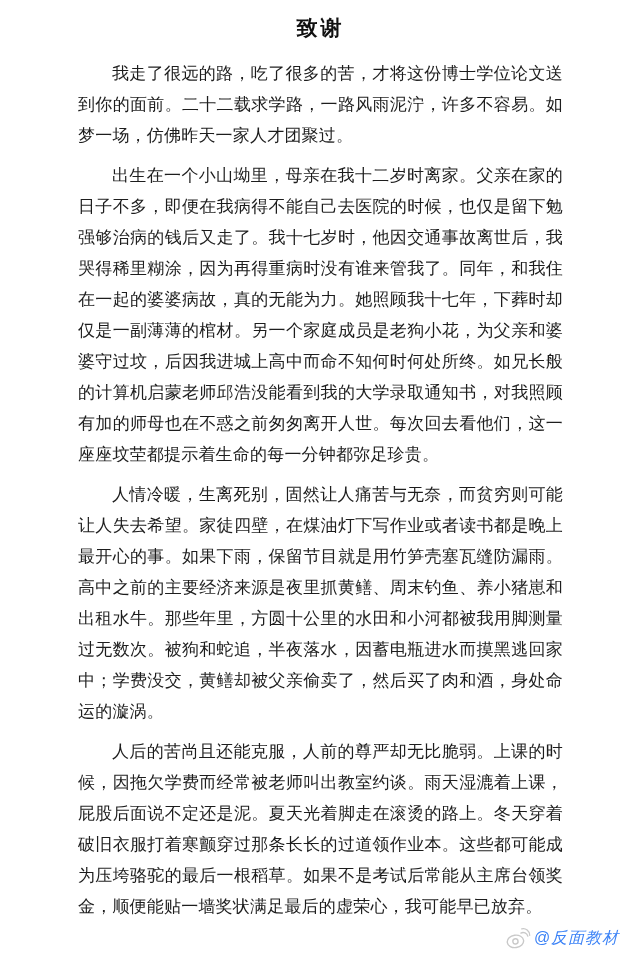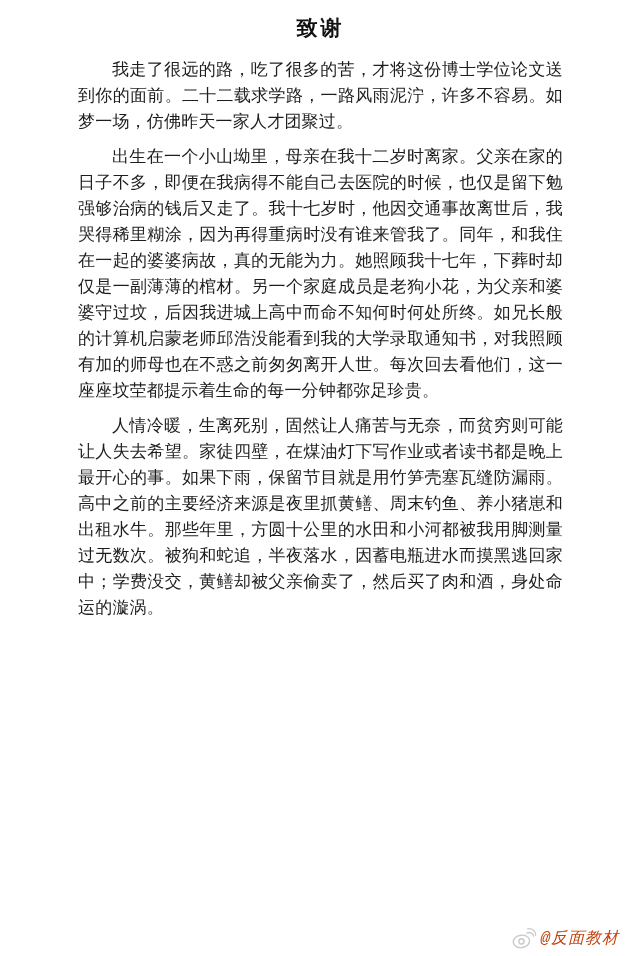--- a/index.html
+++ b/index.html
@@ -7,56 +7,56 @@
     padding: 0;
     background: #ffffff;
   }
   .page {
     position: relative;
     width: 612px;
     height: 956px;
     margin: 0 auto;
     background: #ffffff;
     overflow: hidden;
-    font-family: Liberation Mono, monospace;
+    font-family: Liberation Sans, sans-serif;
     color: #1d1d1d;
     border-radius: 10px;
   }
   .content {
     padding: 12px 63px 0 64px;
   }
   .doc-title {
     margin: 2px 0 16px 0;
     text-align: center;
     font-size: 21px;
     font-weight: 700;
     letter-spacing: 3px;
     color: #111111;
   }
   .para {
     margin: 0 0 9px 0;
     font-size: 17px;
-    line-height: 26px;
+    line-height: 31px;
     text-indent: 2em;
     text-align: justify;
     text-justify: inter-ideograph;
     letter-spacing: 0.2px;
     word-break: break-all;
   }
   .section-gap {
     height: 42px;
   }
   .watermark {
     position: absolute;
     right: 7px;
     bottom: 7px;
     display: flex;
     align-items: center;
     gap: 3px;
-    color: #c2410c;
+    color: #3b82f6;
     font-size: 16px;
     font-style: italic;
     letter-spacing: 1px;
     user-select: none;
   }
   .watermark .wicon {
     display: inline-block;
     width: 26px;
     height: 22px;
     transform: rotate(-8deg);
@@ -66,20 +66,21 @@
 <body>
 
 <div class="page">
   <div class="content">
 
     <h1 class="doc-title">致谢</h1>
 
     <p class="para">我走了很远的路，吃了很多的苦，才将这份博士学位论文送到你的面前。二十二载求学路，一路风雨泥泞，许多不容易。如梦一场，仿佛昨天一家人才团聚过。</p>
     <p class="para">出生在一个小山坳里，母亲在我十二岁时离家。父亲在家的日子不多，即便在我病得不能自己去医院的时候，也仅是留下勉强够治病的钱后又走了。我十七岁时，他因交通事故离世后，我哭得稀里糊涂，因为再得重病时没有谁来管我了。同年，和我住在一起的婆婆病故，真的无能为力。她照顾我十七年，下葬时却仅是一副薄薄的棺材。另一个家庭成员是老狗小花，为父亲和婆婆守过坟，后因我进城上高中而命不知何时何处所终。如兄长般的计算机启蒙老师邱浩没能看到我的大学录取通知书，对我照顾有加的师母也在不惑之前匆匆离开人世。每次回去看他们，这一座座坟茔都提示着生命的每一分钟都弥足珍贵。</p>
     <p class="para">人情冷暖，生离死别，固然让人痛苦与无奈，而贫穷则可能让人失去希望。家徒四壁，在煤油灯下写作业或者读书都是晚上最开心的事。如果下雨，保留节目就是用竹笋壳塞瓦缝防漏雨。高中之前的主要经济来源是夜里抓黄鳝、周末钓鱼、养小猪崽和出租水牛。那些年里，方圆十公里的水田和小河都被我用脚测量过无数次。被狗和蛇追，半夜落水，因蓄电瓶进水而摸黑逃回家中；学费没交，黄鳝却被父亲偷卖了，然后买了肉和酒，身处命运的漩涡。</p>
+    <p class="para">人后的苦尚且还能克服，人前的尊严却无比脆弱。上课的时候，因拖欠学费而经常被老师叫出教室约谈。雨天湿漉着上课，屁股后面说不定还是泥。夏天光着脚走在滚烫的路上。冬天穿着破旧衣服打着寒颤穿过那条长长的过道领作业本。这些都可能成为压垮骆驼的最后一根稻草。如果不是考试后常能从主席台领奖金，顺便能贴一墙奖状满足最后的虚荣心，我可能早已放弃。</p>
 
     <div class="section-gap"></div>
 
   </div>
 
   <div class="watermark">
     <span class="wicon">
       <svg viewBox="0 0 26 22" width="26" height="22" fill="none" stroke="#c9c9c9" stroke-width="1.4" stroke-linecap="round">
         <ellipse cx="10" cy="14" rx="8.2" ry="6.2"></ellipse>
         <circle cx="10" cy="14" r="2.6"></circle>

